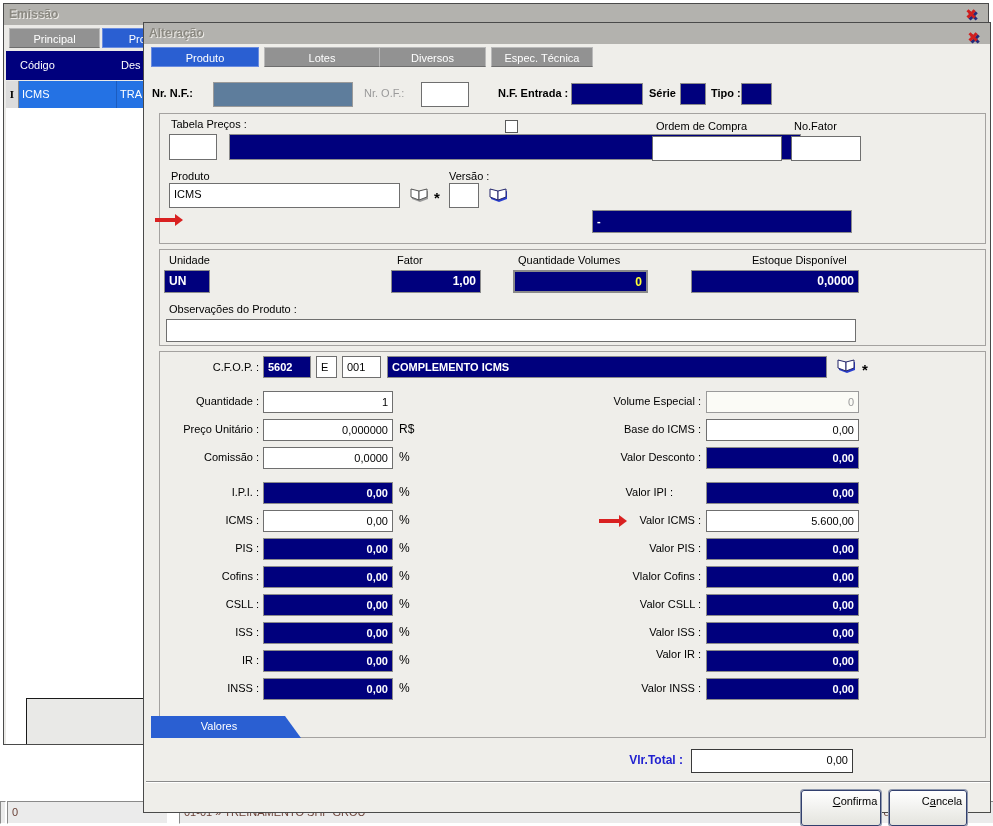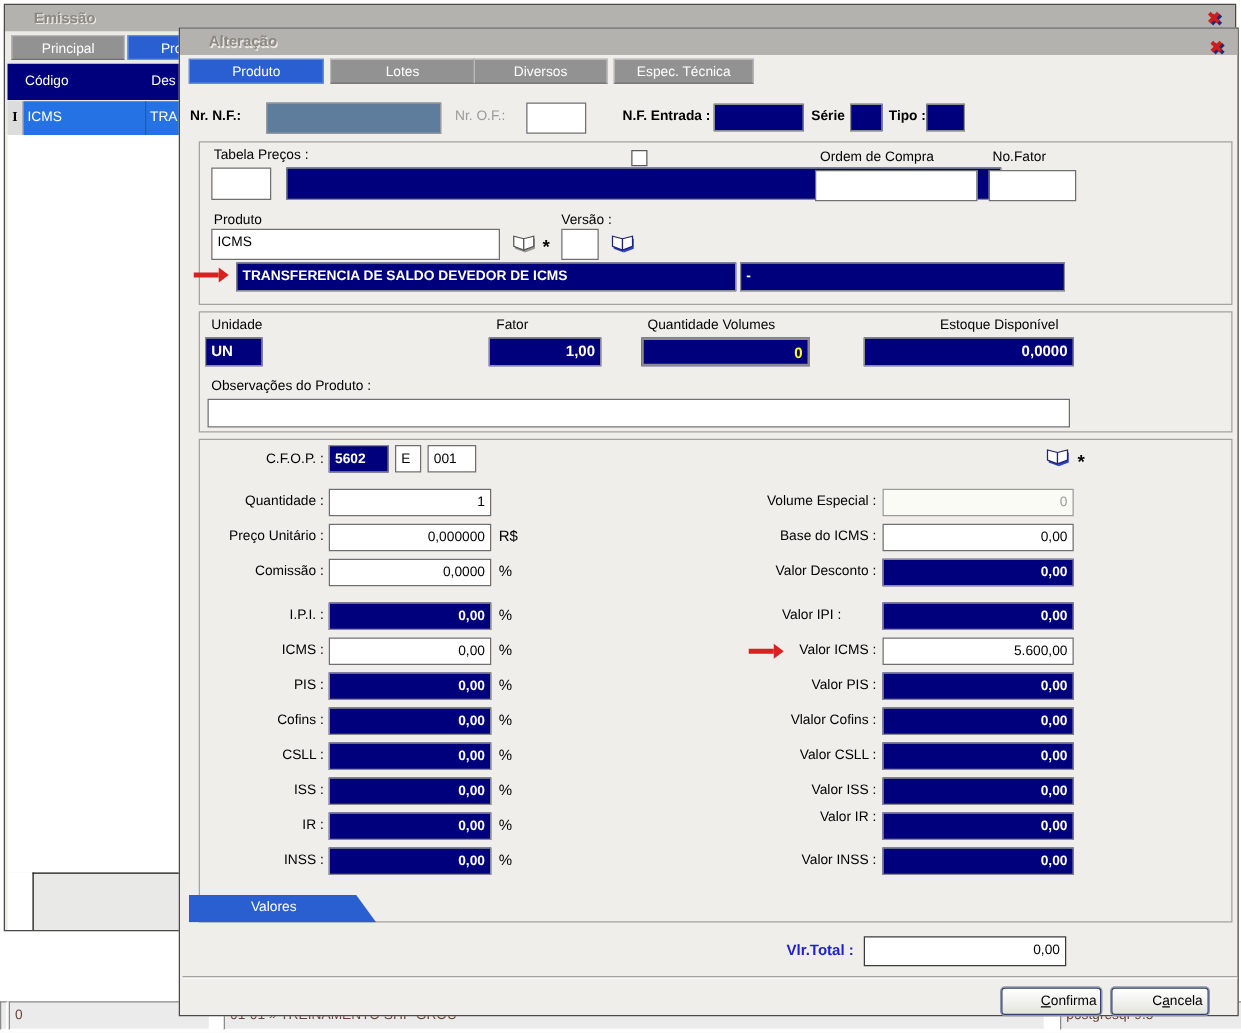--- a/index.html
+++ b/index.html
@@ -3,21 +3,21 @@
 <meta charset="utf-8">
 <style>
   html,body{margin:0;padding:0;background:#fff;}
   .screen{position:relative;width:993px;height:826px;overflow:hidden;background:#fff;
           font-family:"Liberation Sans","DejaVu Sans",sans-serif;font-size:11px;color:#000;}
   .abs{position:absolute;box-sizing:border-box;}
 
   
   .window{background:#ebeae7;border:1px solid #4a4a4a;}
   .titlebar{background:#b3b2ae;height:21px;line-height:21px;}
-  .wtitle{font-weight:bold;color:#8a8880;text-shadow:1px 1px 0 #eceae6;padding-left:23px;font-size:12px;}
+  .wtitle{font-weight:bold;color:#8a8880;text-shadow:1px 1px 0 #eceae6;padding-left:5px;font-size:12px;}
   .closex{position:absolute;top:2px;right:11px;color:#cf1d1d;font-weight:bold;font-size:14px;
           text-shadow:2px 2px 0 #232a7a;cursor:default;line-height:16px;}
 
   
   .tab{height:20px;line-height:20px;text-align:center;color:#fff;background:#929292;
        border:1px solid #b9b9b9;border-bottom-color:#6e6e6e;}
   .tab.active{background:#2a5fd2;border-color:#6a8ce0;}
 
   
   .fld{height:22px;line-height:20px;padding:0 4px;border:1px solid #8c8c8c;
@@ -36,21 +36,21 @@
   
   .stock{height:23px;line-height:21px;font-size:12px;}
 
   
   .btab{height:22px;line-height:21px;color:#fff;text-align:center;
         clip-path:polygon(0 0,calc(100% - 16px) 0,100% 100%,0 100%);padding-right:14px;}
   .btab.active{background:#2a5fd2;}
   .btab.gray{background:#8f8f8f;}
 
   
-  .btn{height:22px;line-height:20px;text-align:center;background:linear-gradient(#ffffff,#e4e4de);
+  .btn{height:36px;line-height:20px;text-align:center;background:linear-gradient(#ffffff,#e4e4de);
        border:1px solid #32406e;border-radius:3px;box-shadow:0 0 0 1px #8f98ad;color:#000;cursor:default;padding-left:28px;}
   .btn .u{text-decoration:underline;}
 
   
   .scell{background:#ebebeb;border-top:1px solid #8a8a8a;border-left:1px solid #8a8a8a;
          border-bottom:1px solid #ffffff;border-right:1px solid #ffffff;
          line-height:20px;padding-left:4px;color:#6b4238;white-space:nowrap;overflow:hidden;}
 
   
   .hline{border-top:1px solid #8a8a8a;border-bottom:1px solid #fff;height:2px;}
@@ -104,21 +104,21 @@
   <div class="abs window" style="left:143px;top:22px;width:848px;height:791px;z-index:3;background:#efeeea;">
     <div class="titlebar">
       <span class="wtitle">Alteração</span>
       <span class="closex" style="top:6px;">✖</span>
     </div>
 
     <div id="dialog-tabs">
         <div class="abs tab active" style="left: 7px; top: 24px; width: 108px;">Produto</div>
         <div class="abs tab" style="left: 120px; top: 24px; width: 116px;">Lotes</div>
         <div class="abs tab" style="left: 235px; top: 24px; width: 107px;">Diversos</div>
-        <div class="abs tab" style="left: 347px; top: 24px; width: 112px;">Espec. Técnica</div>
+        <div class="abs tab" style="left: 347px; top: 24px; width: 102px;">Espec. Técnica</div>
       </div>
 
     <span class="abs lbl b" style="left:8px;top:64px;">Nr. N.F.:</span>
     <div class="abs" style="left:69px;top:59px;width:140px;height:25px;background:#5e7d9c;border:1px solid #9a9a9a;"></div>
     <span class="abs lbl gray" style="left:220px;top:64px;">Nr. O.F.:</span>
     <div class="abs fld white" style="left:277px;top:59px;width:48px;height:25px;"></div>
     <span class="abs lbl b" style="left:354px;top:64px;">N.F. Entrada :</span>
     <div class="abs fld navy" style="left:427px;top:60px;width:72px;"></div>
     <span class="abs lbl b" style="left:505px;top:64px;">Série :</span>
     <div class="abs fld navy" style="left:536px;top:60px;width:26px;"></div>
@@ -152,40 +152,40 @@
       </svg>
     <span class="abs ast" style="left:290px;top:166px;">*</span>
     <div class="abs fld white" style="left:305px;top:160px;width:30px;height:25px;"></div>
     <svg class="abs" style="left:343px;top:164px;" width="22" height="17" viewBox="0 0 22 17">
         <polygon points="12,6 4,4 4,12 12,15" fill="#2a3fd0"></polygon>
         <polygon points="12,6 20,4 20,12 12,15" fill="#2a3fd0"></polygon>
         <polygon points="11,4 3,2 3,10 11,13" fill="#fff" stroke="#22246a"></polygon>
         <polygon points="11,4 19,2 19,10 11,13" fill="#fff" stroke="#22246a"></polygon>
       </svg>
     <div class="abs arrowicon" style="left:11px;top:195px;"></div>
-    <div class="abs fld navy left" style="left:45px;top:187px;width:400px;height:23px;">TRANSFERENCIA DE SALDO DEVEDOR DE ICMS</div>
     <div class="abs fld navy left" style="left:448px;top:187px;width:260px;height:23px;">-</div>
 
     <div class="abs groupbox" style="left:15px;top:226px;width:827px;height:97px;"></div>
     <span class="abs lbl" style="left:25px;top:231px;">Unidade</span>
     <span class="abs lbl" style="left:253px;top:231px;">Fator</span>
     <span class="abs lbl" style="left:374px;top:231px;">Quantidade Volumes</span>
     <span class="abs lbl" style="left:608px;top:231px;">Estoque Disponível</span>
     <div class="abs fld navy left stock" style="left:20px;top:247px;width:46px;">UN</div>
     <div class="abs fld navy stock" style="left:247px;top:247px;width:90px;">1,00</div>
     <div class="abs fld navy stock" style="left:369px;top:247px;width:135px;color:#ffff33;border:2px solid #8a8a8a;">0</div>
     <div class="abs fld navy stock" style="left:547px;top:247px;width:168px;">0,0000</div>
     <span class="abs lbl" style="left:25px;top:280px;">Observações do Produto :</span>
     <div class="abs fld white left" style="left:22px;top:296px;width:690px;height:23px;"></div>
 
     <div class="abs groupbox" style="left:15px;top:328px;width:827px;height:387px;"></div>
     <span class="abs lbl r" style="left:15px;top:338px;width:100px;">C.F.O.P. :</span>
     <div class="abs fld navy left" style="left:119px;top:333px;width:48px;">5602</div>
     <div class="abs fld white left" style="left:172px;top:333px;width:21px;">E</div>
     <div class="abs fld white left" style="left:198px;top:333px;width:39px;">001</div>
+    <div class="abs fld navy left" style="left:243px;top:333px;width:440px;">COMPLEMENTO ICMS</div>
     <svg class="abs" style="left:691px;top:335px;" width="22" height="17" viewBox="0 0 22 17">
         <polygon points="12,6 4,4 4,12 12,15" fill="#2a3fd0"></polygon>
         <polygon points="12,6 20,4 20,12 12,15" fill="#2a3fd0"></polygon>
         <polygon points="11,4 3,2 3,10 11,13" fill="#fff" stroke="#22246a"></polygon>
         <polygon points="11,4 19,2 19,10 11,13" fill="#fff" stroke="#22246a"></polygon>
       </svg>
     <span class="abs ast" style="left:718px;top:338px;">*</span>
 
     <div id="tax-rows">
         <div class="abs lbl r" style="left: 15px; top: 372px; width: 100px;">Quantidade :</div>

